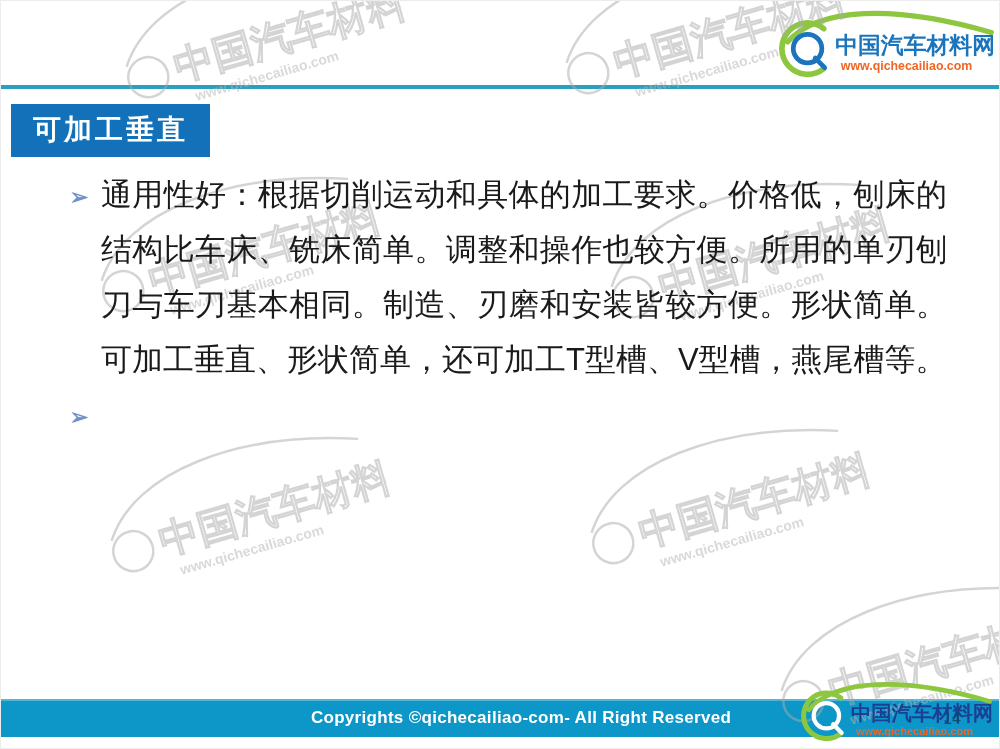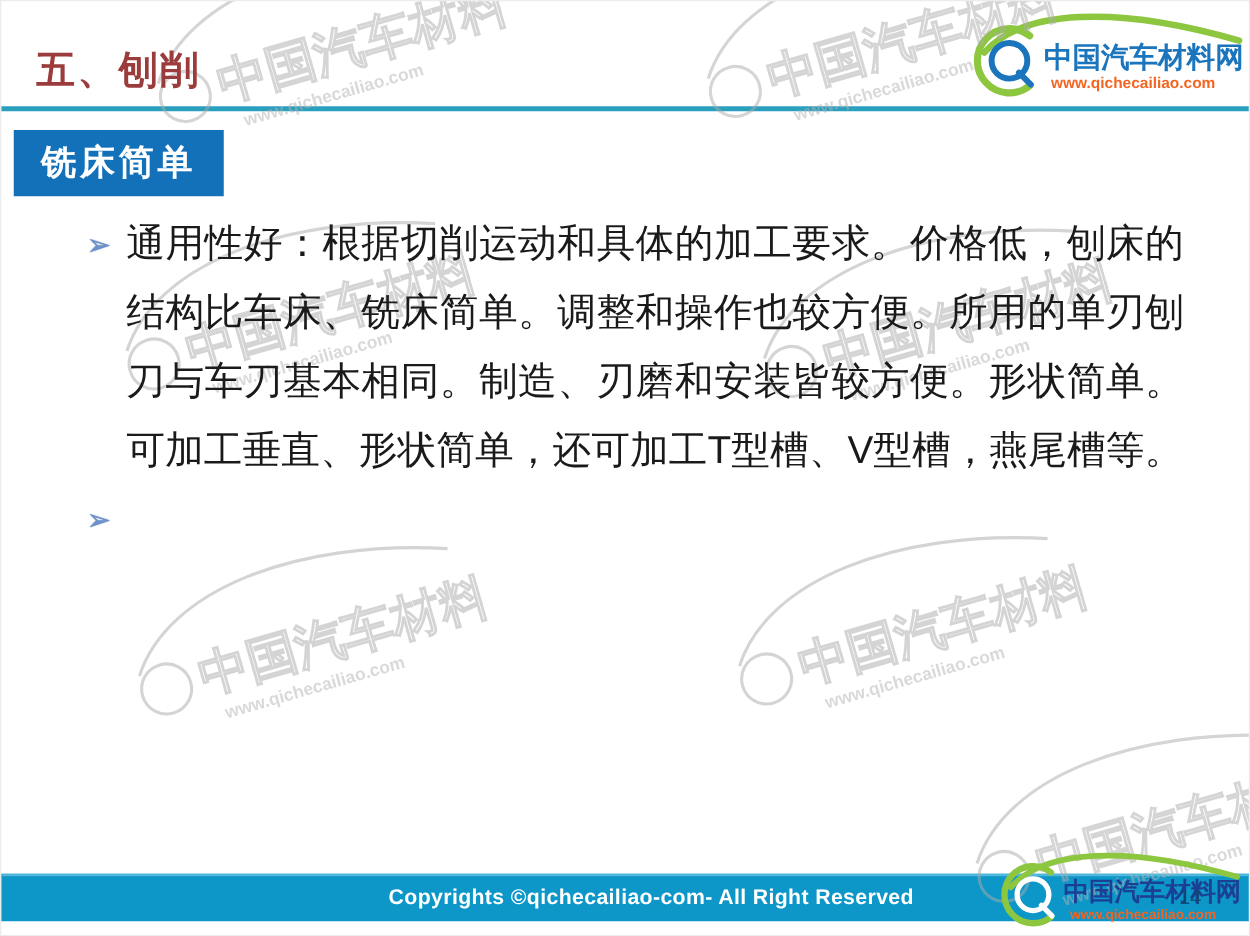--- a/index.html
+++ b/index.html
@@ -129,40 +129,39 @@
   </div>
   <div class="wm" style="left:755px;top:582px;">
     <svg width="300" height="140" viewBox="0 0 300 140">
       <path class="wm-stroke" d="M20,72 C60,12 170,2 285,42"></path>
       <circle class="wm-stroke" cx="38" cy="88" r="20"></circle>
       <text class="wm-big" x="66" y="100">中国汽车材料网</text>
       <text class="wm-small" x="78" y="124">www.qichecailiao.com</text>
     </svg>
   </div>
 
-  <div class="page-title">五、刨削</div>
 
   <div class="logo-top">
     <svg width="238" height="76" viewBox="0 0 250 78">
       <g>
         <path d="M30,40 C62,4 140,0 244,30" stroke="#8DC63F" stroke-width="5.5" fill="none" stroke-linecap="round"></path>
         <path d="M68,26 A27 27 0 1 0 68,68" stroke="#8DC63F" stroke-width="6" fill="none" stroke-linecap="round"></path>
       </g>
       <g>
         <circle cx="51" cy="47" r="15" stroke="#1B75BC" stroke-width="5" fill="none"></circle>
         <line x1="59" y1="57" x2="69" y2="67" stroke="#1B75BC" stroke-width="5" stroke-linecap="round"></line>
       </g>
       <text class="logo-cn" x="80" y="52" fill="#1B75BC">中国汽车材料网</text>
       <text class="logo-url" x="86" y="70" fill="#F26522">www.qichecailiao.com</text>
     </svg>
   </div>
 
   <div class="divider"></div>
 
-  <div class="badge">铣床简单</div>
+  <div class="badge">可加工垂直</div>
 
   <div class="content">
     <div class="bullet-item">
       <span class="bullet-arrow">➢</span>
       <span>通用性好：根据切削运动和具体的加工要求。价格低，刨床的结构比车床、铣床简单。调整和操作也较方便。所用的单刃刨刀与车刀基本相同。制造、刃磨和安装皆较方便。形状简单。可加工垂直、形状简单，还可加工T型槽、V型槽，燕尾槽等。</span>
     </div>
     <div class="bullet-item">
       <span class="bullet-arrow">➢</span>
     </div>
   </div>

